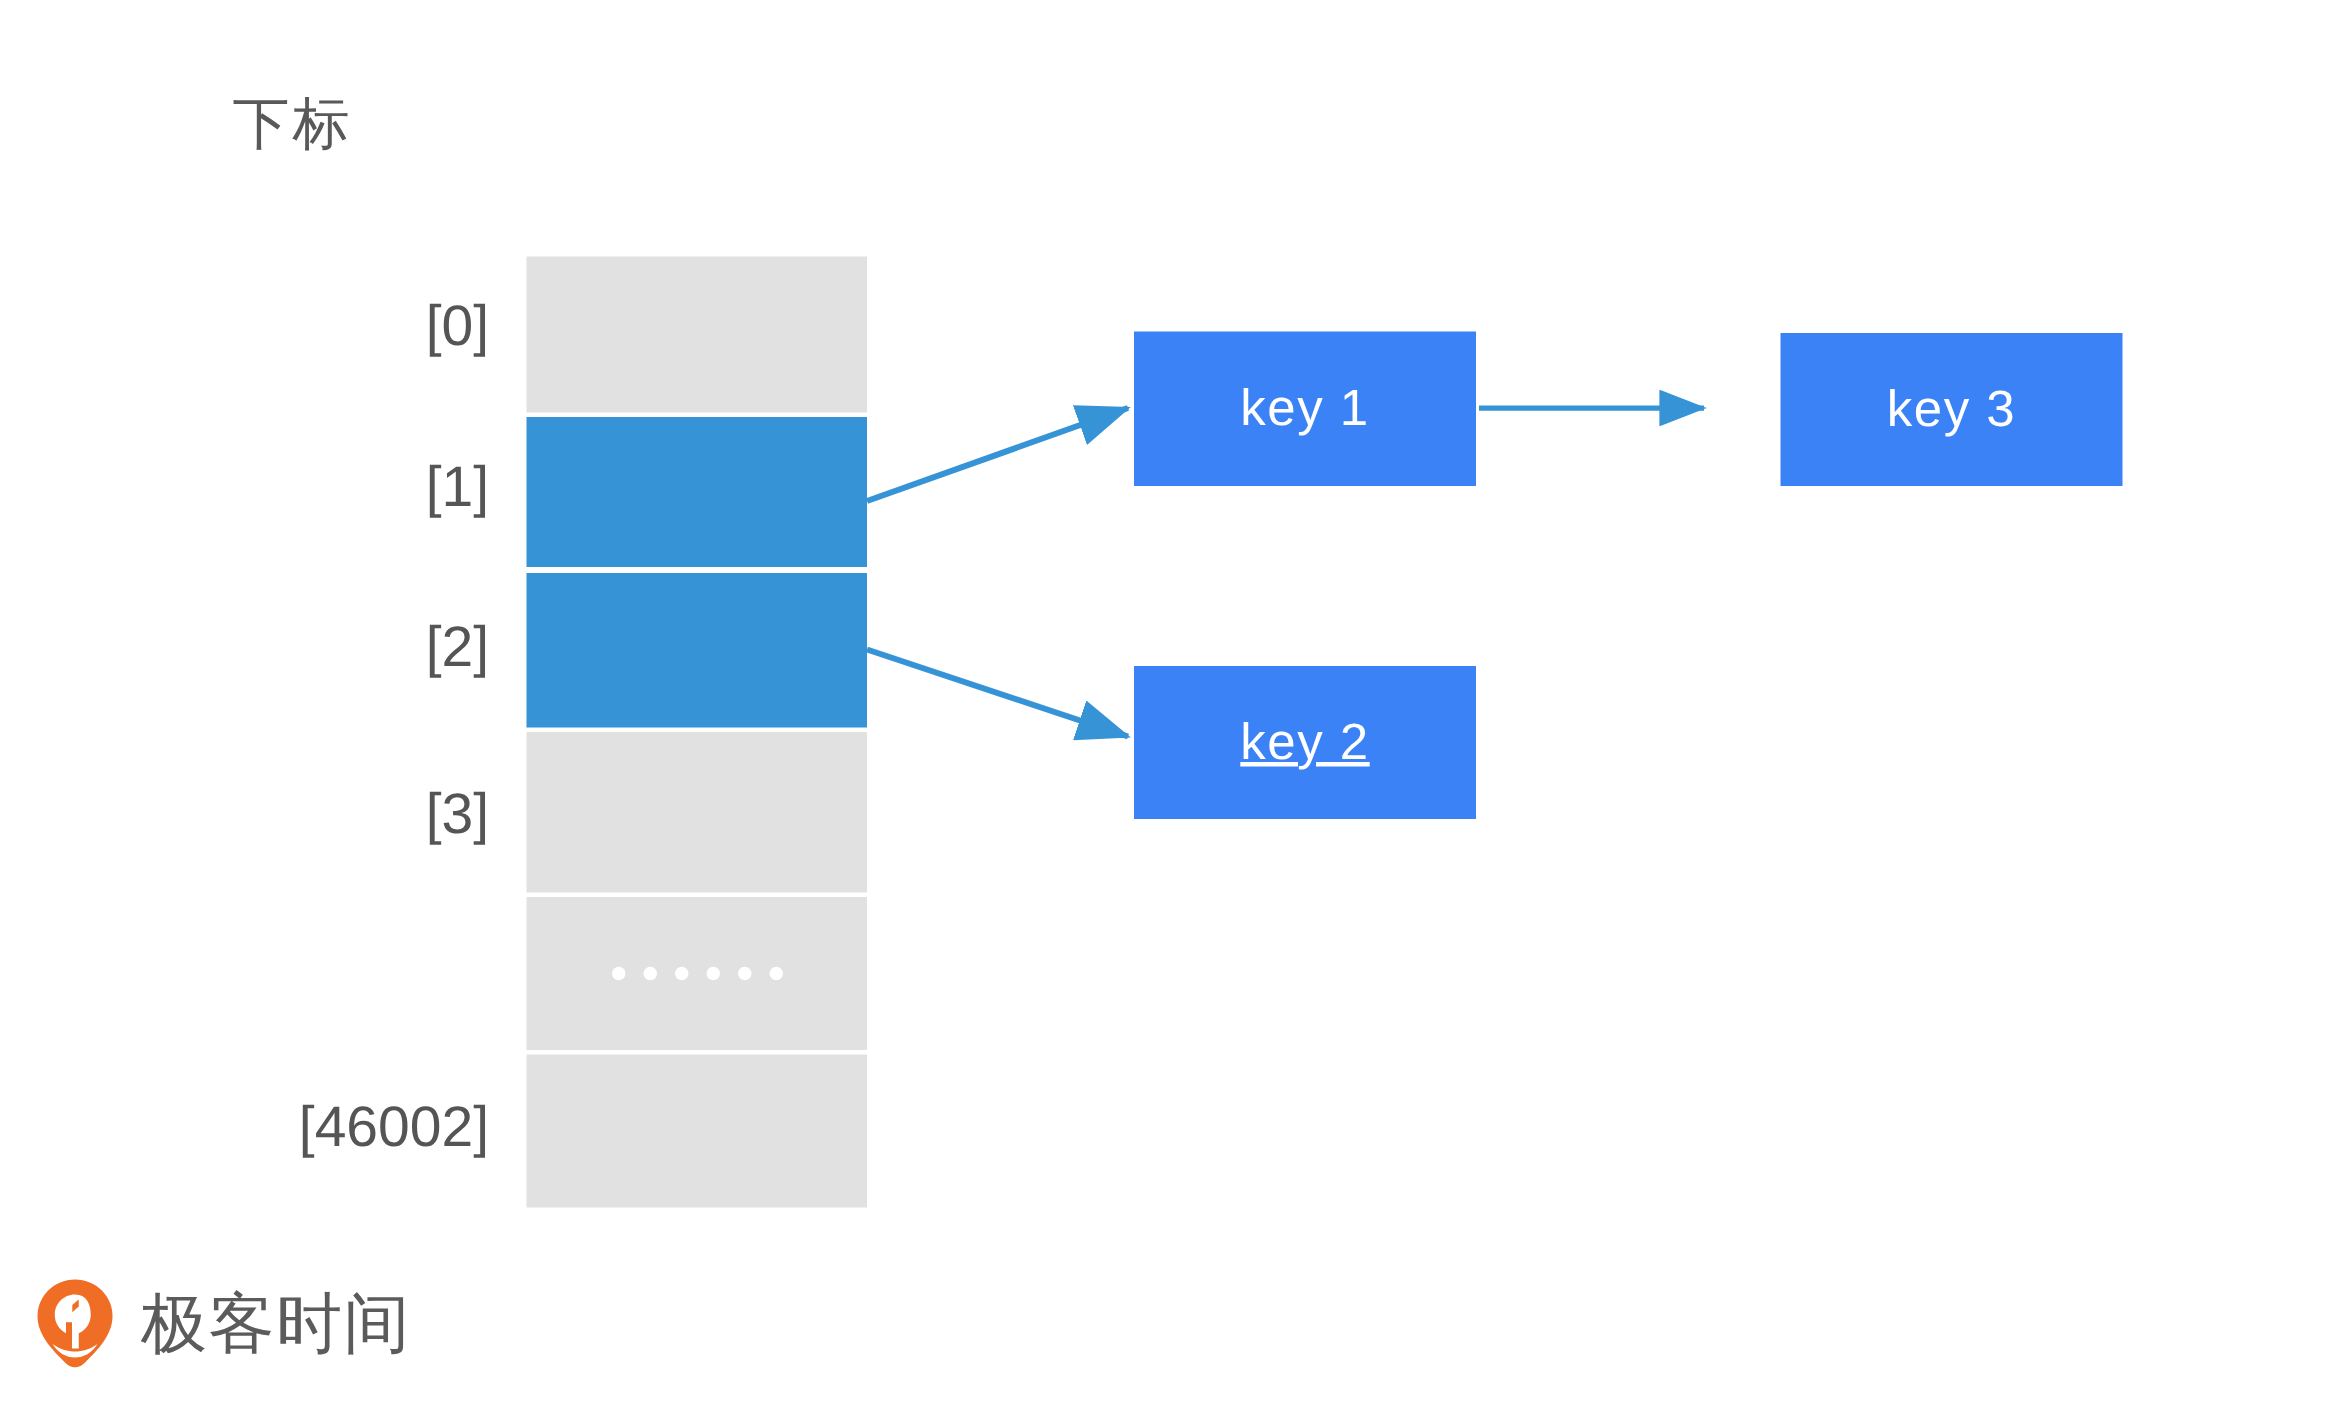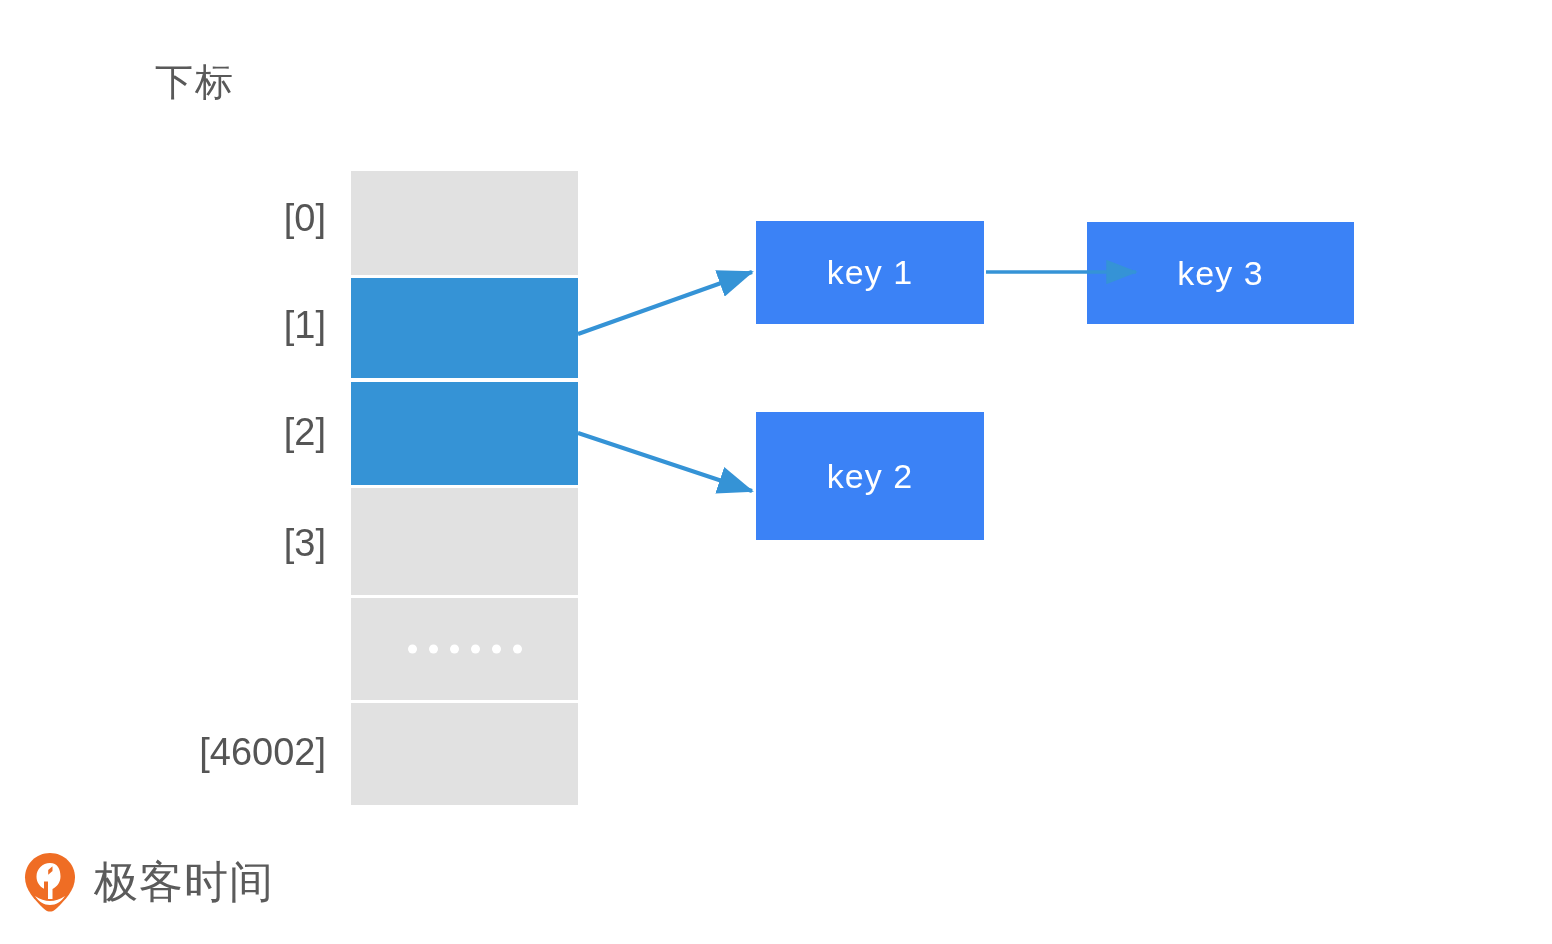--- a/index.html
+++ b/index.html
@@ -158,25 +158,25 @@
           <span class="dot"></span>
       </div>
     </div>
     <div class="cell" style="top: 532px; height: 102px;"></div>
   </div>
 
   <div class="key-box" style="left: 756px; top: 221px; width: 228px; height: 103px;">
     <span>key 1</span>
   </div>
 
-  <div class="key-box" style="left: 1087px; top: 222px; width: 267px; height: 102px;">
+  <div class="key-box" style="left: 1187px; top: 222px; width: 228px; height: 102px;">
     <span>key 3</span>
   </div>
 
-  <div class="key-box" style="left: 756px; top: 412px; width: 228px; height: 128px;">
+  <div class="key-box" style="left: 756px; top: 444px; width: 228px; height: 102px; text-decoration: underline;">
     <span>key 2</span>
   </div>
 
   <svg class="arrows" viewBox="0 0 1552 944">
     <defs>
       <marker id="arrowhead" markerWidth="9" markerHeight="7" refX="8.5" refY="3.5" orient="auto" markerUnits="strokeWidth">
         <path d="M0,0 L9,3.5 L0,7 z" fill="#3593d6"></path>
       </marker>
     </defs>
 

